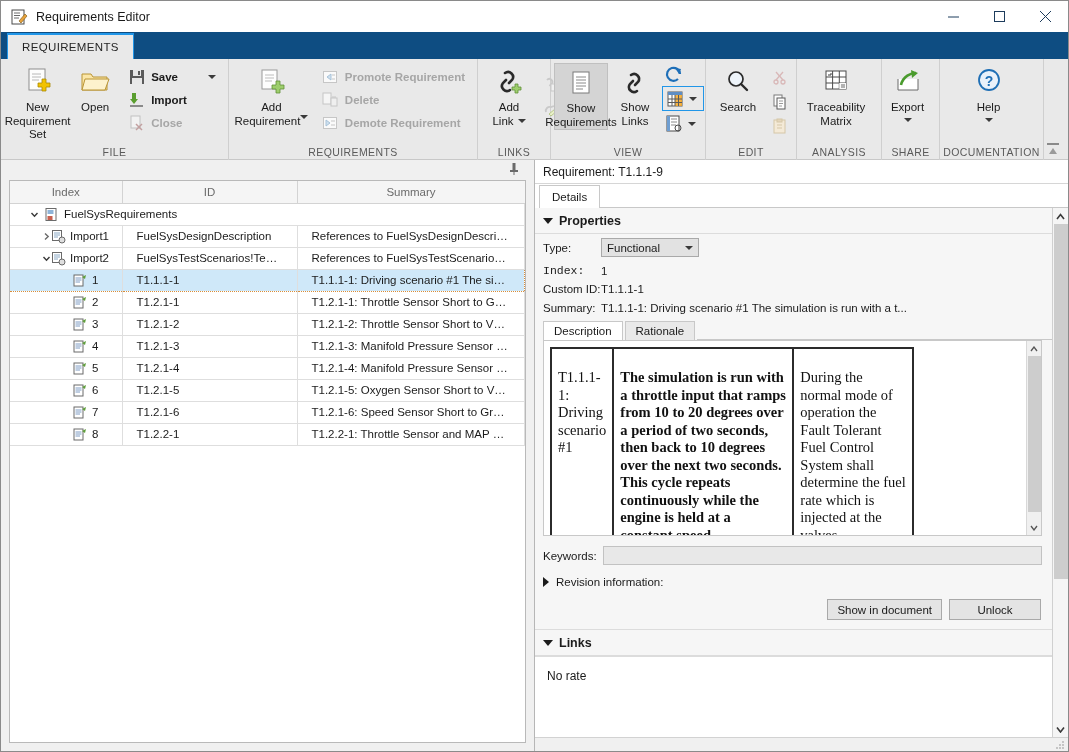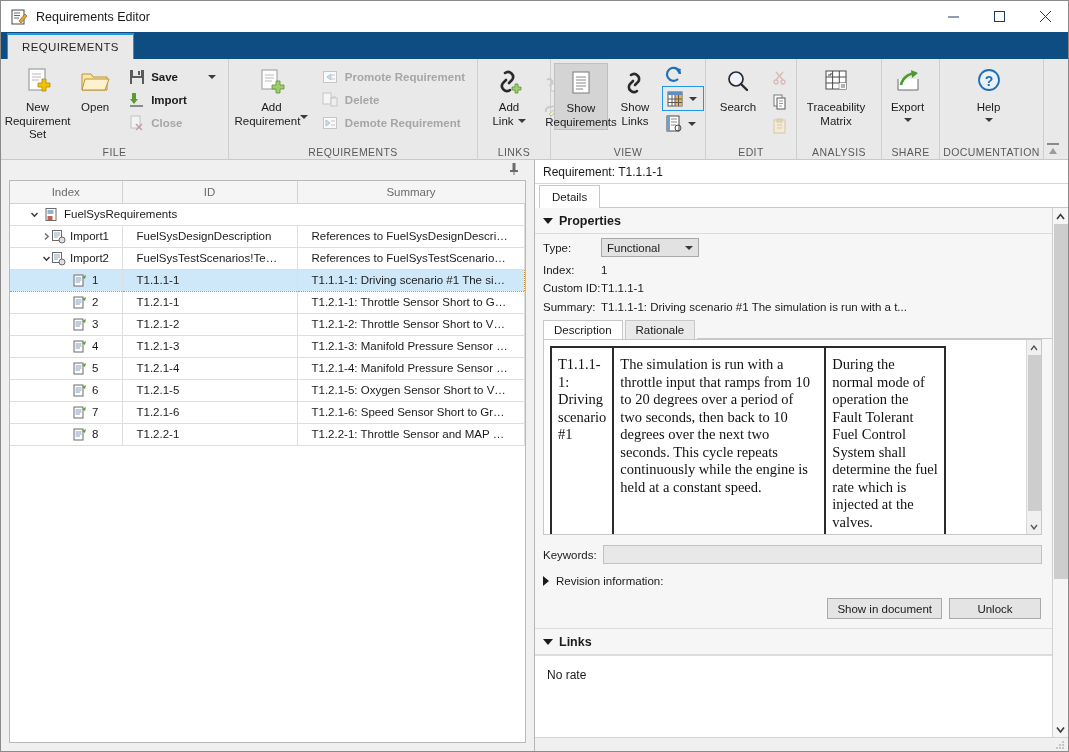--- a/index.html
+++ b/index.html
@@ -205,28 +205,28 @@
     background:#ffffff; border:1px solid #c8c8c8;
     height: 196px;
     display:flex;
     position: relative;
   }
   .desc-content { flex:1; padding: 6px; overflow:hidden; }
   .desc-table { border-collapse: separate; border-spacing: 0; border: 1px solid #2b2b2b; }
   .desc-table td {
     border: 1px solid #2b2b2b;
     vertical-align: top;
-    padding: 8px 6px;
+    padding: 20px 6px;
     font-family: "Liberation Serif", serif;
     font-size: 14.5px;
     line-height: 17.5px;
     color: #111;
   }
   .desc-table td.c1 { width: 62px; }
-  .desc-table td.c2 { width: 212px; }
+  .desc-table td.c2 { width: 180px; font-weight: bold; }
   .desc-table td.c3 { width: 120px; }
   .vscroll {
     width: 15px; background:#f0f0f0; border-left:1px solid #d8d8d8;
     display:flex; flex-direction:column; align-items:center;
   }
   .vs-arrow { height: 15px; width:15px; display:flex;align-items:center;justify-content:center;color:#6a6a6a;font-size:9px;}
   .vs-track { flex:1; width:13px; background:#f0f0f0; position:relative; }
   .vs-thumb { position:absolute; left:0; width:13px; background:#cdcdcd; }
   .kwrow { display:flex; align-items:center; padding: 10px 10px 0 8px; font-size: 11.5px; gap:6px; }
   .kwinput { flex:1; height: 19px; background:#e8e8e8; border:1px solid #c2c2c2; }
@@ -873,21 +873,21 @@
               <td>T1.2.2-1</td>
               <td>T1.2.2-1: Throttle Sensor and MAP Sensor f...</td>
             </tr>
 
           </tbody>
         </table>
       </div>
     </div>
 
     <div class="rightpane">
-      <div class="req-header">Requirement: T1.1.1-1</div>
+      <div class="req-header">Requirement: T1.1.1-9</div>
       <div class="dtabs">
         <div class="dtab">Details</div>
         <div class="dtabs-fill"></div>
       </div>
 
       <div class="detailbody">
         <div class="detailscroll">
 
           <div class="section-head">
             <span class="tri-down"></span>
@@ -896,21 +896,21 @@
 
           <div class="proprow">
             <span class="proplabel" style="width:58px;">Type:</span>
             <span class="select">
               <span>Functional</span>
               <span class="caret" style="margin-left:14px;"></span>
             </span>
           </div>
 
           <div class="proprow" style="padding-top:7px;">
-            <span class="proplabel" style="width:58px;">Index:</span>
+            <span class="proplabel" style="width:58px;font-family:Liberation Mono, monospace;">Index:</span>
             <span class="propvalue">1</span>
           </div>
 
           <div class="proprow" style="padding-top:5px;">
             <span class="proplabel" style="width:58px;">Custom ID:</span>
             <span class="propvalue">T1.1.1-1</span>
           </div>
 
           <div class="proprow" style="padding-top:5px;">
             <span class="proplabel" style="width:58px;">Summary:</span>

